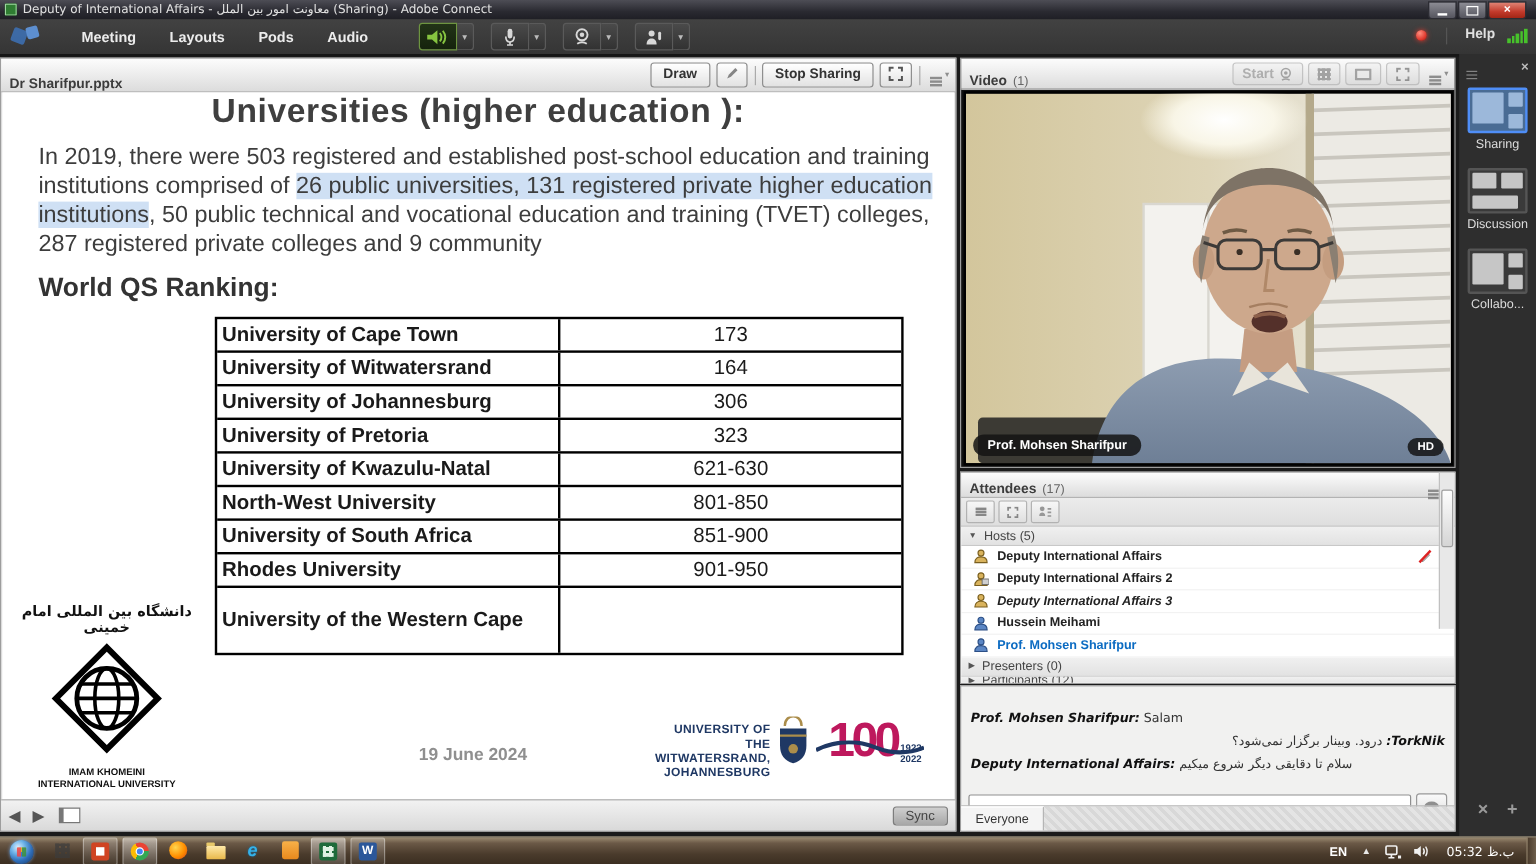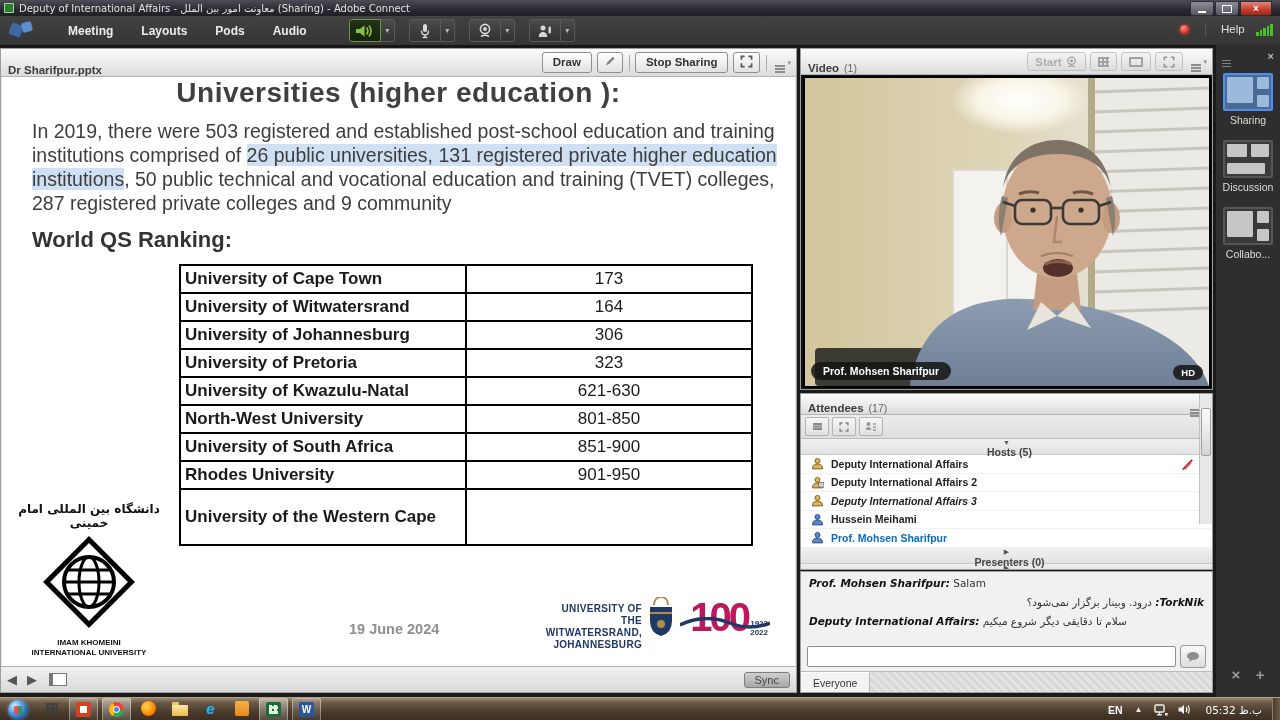--- a/index.html
+++ b/index.html
@@ -29,21 +29,21 @@
   .audio-controls{display:flex;align-items:center;margin-left:28px;}
   .ctl-group{display:flex;margin-right:14px;}
   .ctl{width:30px;height:21px;background:linear-gradient(#4a4a4a,#323232);border:1px solid #5a5a5a;
     border-radius:3px 0 0 3px;display:flex;align-items:center;justify-content:center;}
   .ctl.on{background:linear-gradient(#223317,#15230c);border-color:#6d9440;}
   .caret{width:13px;height:21px;background:linear-gradient(#4a4a4a,#323232);border:1px solid #5a5a5a;border-left:none;
     border-radius:0 3px 3px 0;color:#bbb;font-size:8px;display:flex;align-items:center;justify-content:center;}
   .record-dot{position:absolute;left:1180px;top:9px;width:9px;height:9px;border-radius:50%;
     background:radial-gradient(circle at 35% 30%,#ff8d7e,#e03a2f 60%,#8f150c);box-shadow:0 0 4px #e03a2f;}
   .mb-divider{position:absolute;left:1205px;top:7px;width:1px;height:14px;background:#555;}
-  .help{position:absolute;left:1221px;top:7px;font-size:11.5px;font-weight:normal;color:#e0e0e0;}
+  .help{position:absolute;left:1221px;top:7px;font-size:11.5px;font-weight:bold;color:#e0e0e0;}
   .signal{position:absolute;left:1256px;top:7px;display:flex;align-items:flex-end;height:13px;}
   .signal i{width:2.5px;margin-right:1px;background:#47c22b;display:block;}
   
   .pod{position:absolute;background:#ebebeb;border:1px solid #9d9d9d;box-sizing:border-box;}
   .pod-header{height:22px;background:linear-gradient(#fcfcfc,#dcdcdc);border-bottom:1px solid #b3b3b3;
     display:flex;align-items:flex-end;font-size:11.5px;font-weight:bold;color:#3c3c3c;padding:0 7px;position:relative;}
   .pod-count{font-weight:normal;color:#666;margin-left:5px;font-size:10.5px;}
   .hamb{display:inline-block;width:10px;height:2px;background:#777;box-shadow:0 3px 0 #777,0 6px 0 #777;margin-top:-6px;}
   .pod-menu{position:absolute;right:6px;top:7px;opacity:.8;}
   .pod-menu .dn{font-size:7px;color:#777;vertical-align:2px;margin-left:2px;}
@@ -102,35 +102,35 @@
     font-size:9.5px;font-weight:bold;padding:2px 8px;border-radius:9px;}
   
   #attendees-pod{left:800px;top:393px;width:413px;height:177px;}
   #att-toolbar{height:23px;background:linear-gradient(#ececec,#dedede);border-bottom:1px solid #bbb;
     display:flex;align-items:center;padding-left:4px;}
   .tool-btn{width:22px;height:17px;background:linear-gradient(#fafafa,#e0e0e0);border:1px solid #aaa;border-radius:2px;
     margin-right:3px;display:flex;align-items:center;justify-content:center;opacity:.85;}
   .tool-btn .hamb{margin-top:-5px;width:9px;height:1.5px;box-shadow:0 2.5px 0 #777,0 5px 0 #777;}
   #att-list{position:relative;height:130px;background:#fff;overflow:hidden;}
   .att-group{height:15px;background:linear-gradient(#f0f0f0,#e2e2e2);border-bottom:1px solid #c8c8c8;
-    display:flex;align-items:center;font-size:10.5px;font-weight:bold;color:#444;padding-left:6px;flex-direction:column;}
+    display:flex;align-items:center;font-size:10.5px;font-weight:normal;color:#444;padding-left:6px;}
   .att-group .tri{font-size:7px;color:#555;margin-right:6px;}
   .att-group.partial{height:7px;overflow:hidden;}
   .att-row{height:17.5px;display:flex;align-items:center;padding-left:10px;border-bottom:1px solid #f2f2f2;position:relative;}
   .att-ico{width:13px;height:13px;margin-right:7px;display:flex;}
   .att-name{font-size:10.5px;font-weight:bold;color:#222;}
   .att-row.ital .att-name{font-style:italic;}
   .att-row.blue .att-name{color:#0b6bc2;}
   .att-right{position:absolute;right:18px;top:2px;}
   #att-scroll{position:absolute;right:0;top:0;width:12px;height:130px;background:#e8e8e8;border-left:1px solid #c0c0c0;}
   #att-thumb{position:absolute;left:1px;top:14px;width:10px;height:48px;background:linear-gradient(#fdfdfd,#d5d5d5);
     border:1px solid #9f9f9f;border-radius:2px;box-sizing:border-box;}
   
   #chat-pod{left:800px;top:571px;width:413px;height:122px;background:#f1f1f0;}
-  #chat-msgs{padding:5px 8px 0 8px;height:66px;overflow:hidden;}
+  #chat-msgs{padding:21px 8px 0 8px;height:66px;overflow:hidden;}
   .msg{font-size:10.5px;color:#333;margin-bottom:7px;font-family:"DejaVu Sans","Liberation Sans",sans-serif;}
   .msg-name{font-weight:bold;font-style:italic;color:#111;}
   #chat-input-row{display:flex;align-items:center;padding:2px 6px;}
   #chat-input{flex:1;height:19px;border:1px solid #8f8f8f;border-radius:2px;background:#fff;font-size:11px;padding:0 4px;}
   #chat-send{width:24px;height:21px;margin-left:4px;background:linear-gradient(#fafafa,#dcdcdc);
     border:1px solid #999;border-radius:3px;display:flex;align-items:center;justify-content:center;}
   #chat-tabs{position:absolute;left:0;bottom:0;width:100%;height:20px;border-top:1px solid #bbb;
     background:repeating-linear-gradient(45deg,#e4e4e4 0 3px,#d8d8d8 3px 6px);display:flex;}
   #everyone-tab{height:19px;background:#f4f4f4;border-right:1px solid #b5b5b5;border-top:1px solid #fff;
     font-size:10.5px;color:#333;display:flex;align-items:center;padding:0 12px;}

